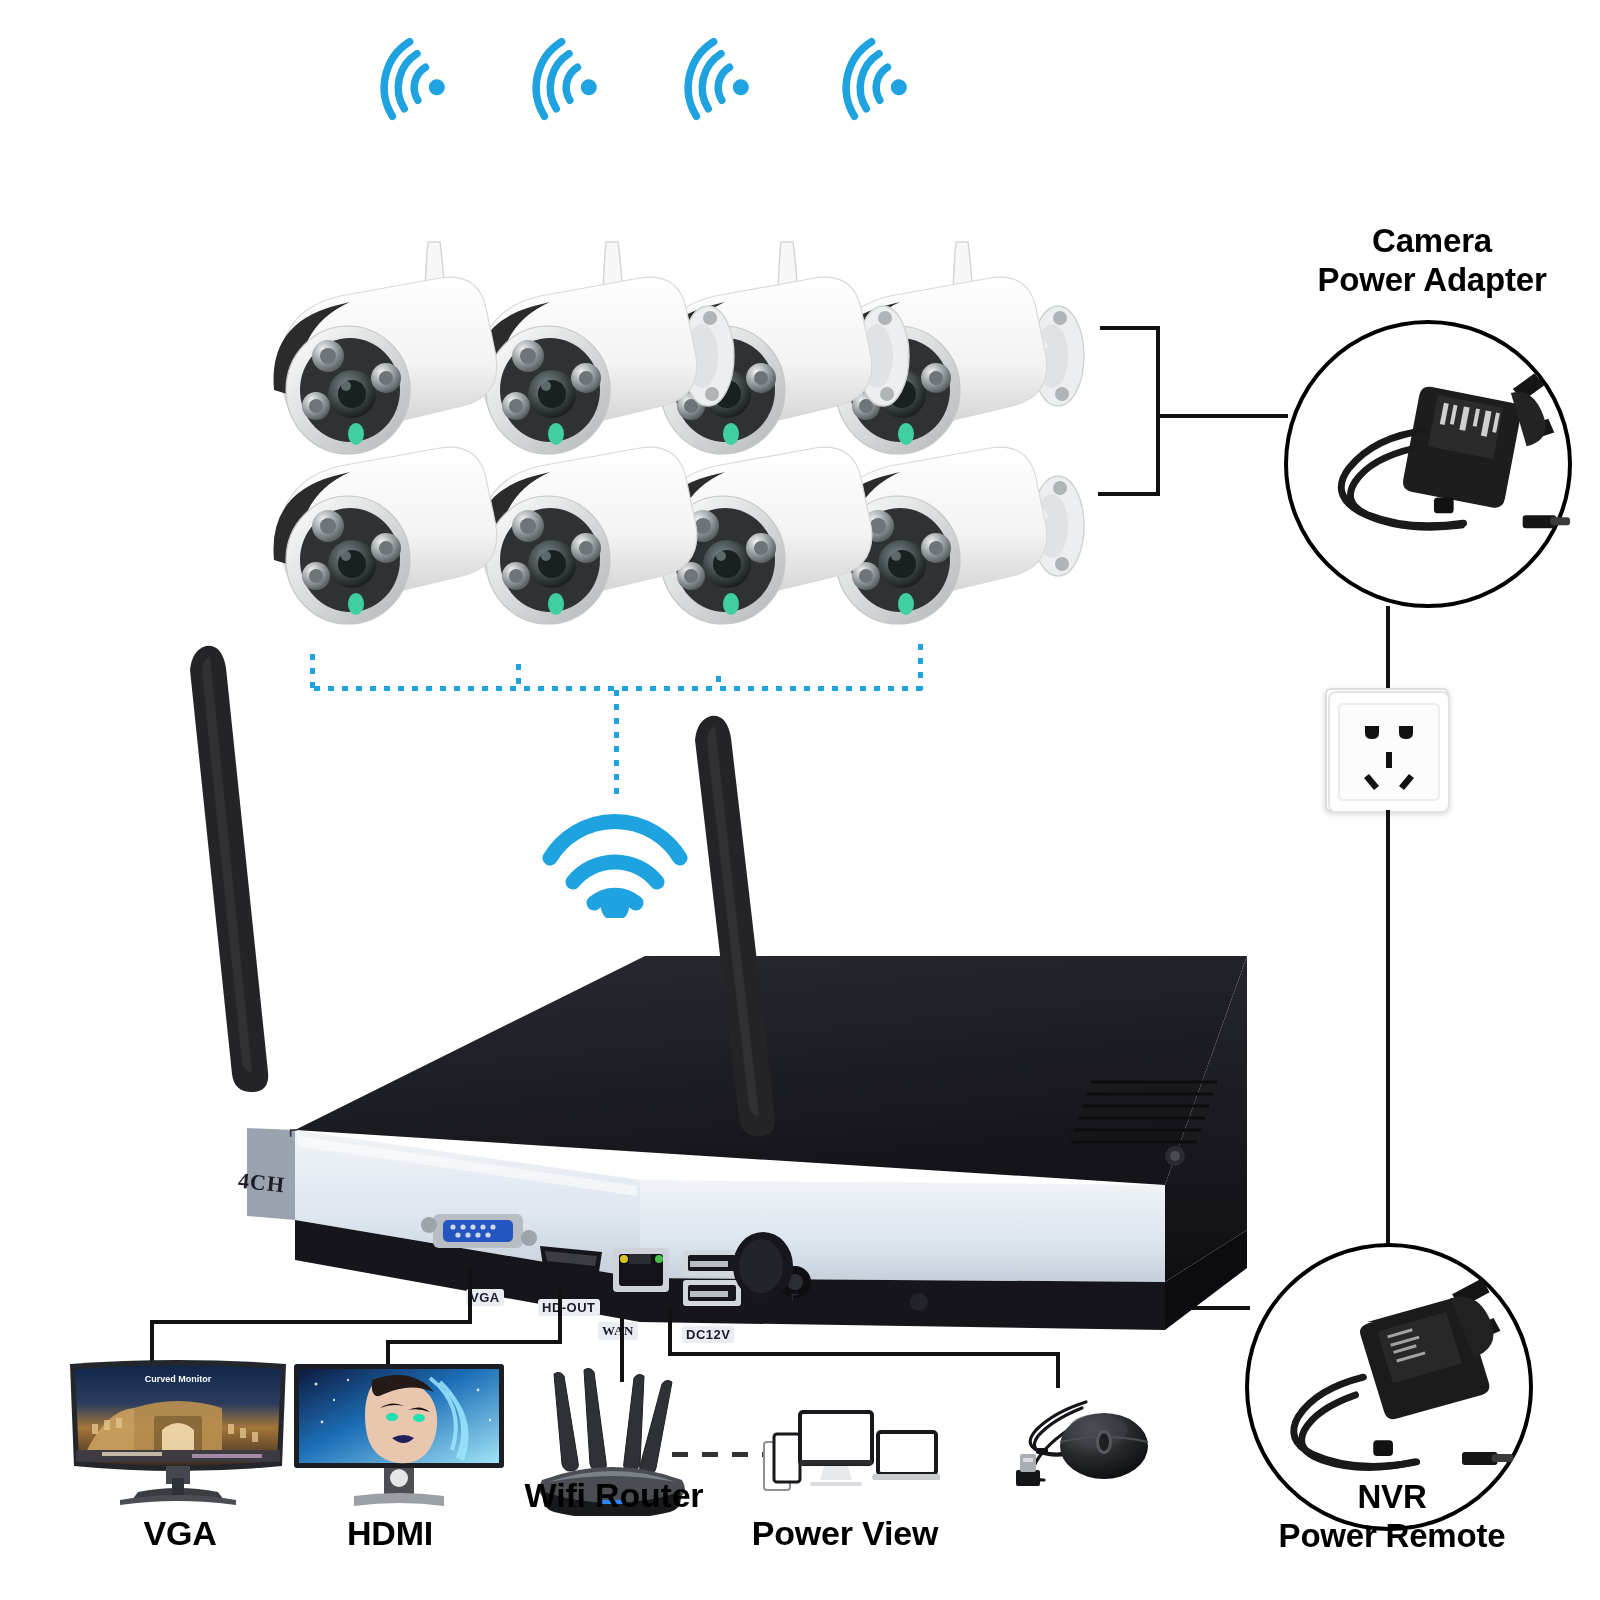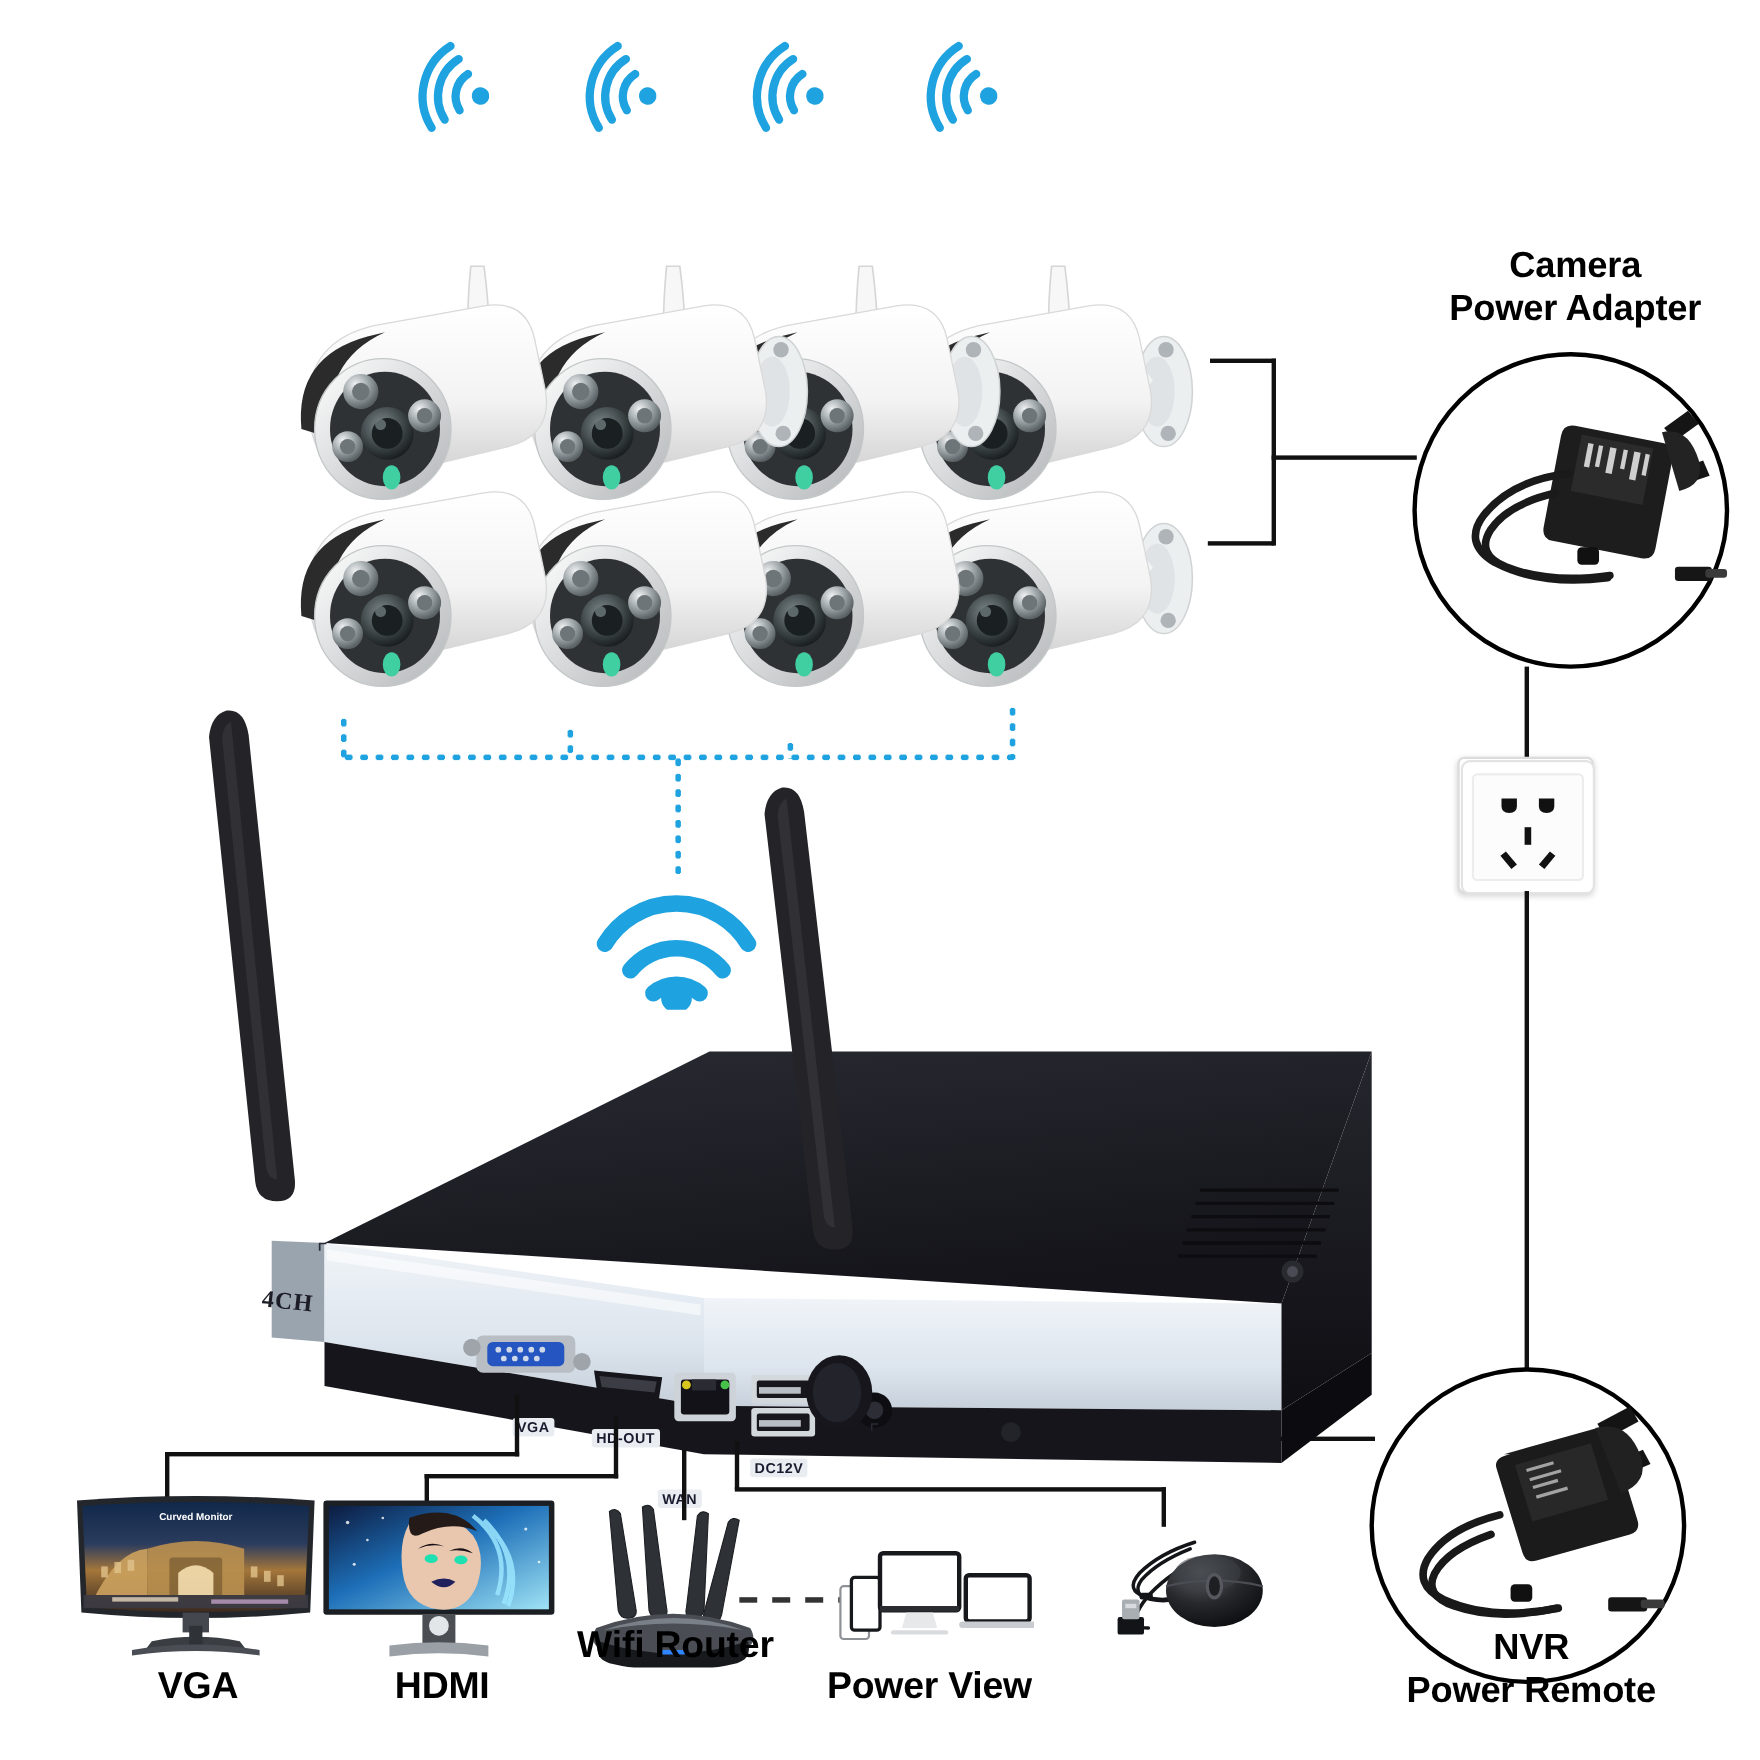--- a/index.html
+++ b/index.html
@@ -531,21 +531,21 @@
       </svg>
     </div>
   </div>
 
   <div class="abs" style="left:238px; top:1170px; font-size:22px; font-weight:bold; color:#1d1d28; font-family:'Liberation Serif', serif; transform:rotate(6deg); letter-spacing:1px;">4CH</div>
   <div class="abs" style="left:288px; top:1126px; font-size:22px; color:#2a2a36;">⌜</div>
   <div class="abs" style="left:790px; top:1290px; font-size:20px; color:#2a2a36;">⌜</div>
 
   <div class="port-tag" style="left:466px; top:1289px;">VGA</div>
   <div class="port-tag" style="left:538px; top:1299px;">HD-OUT</div>
-  <div class="port-tag" style="left:598px; top:1354px;">WAN</div>
+  <div class="port-tag" style="left:598px; top:1322px;font-family:Liberation Serif, serif;">WAN</div>
   <div class="port-tag" style="left:682px; top:1326px;">DC12V</div>
 
   <div class="line vline" style="left:468px; top:1268px; height:56px;"></div>
   <div class="line hline" style="left:150px; top:1320px; width:322px;"></div>
   <div class="line vline" style="left:150px; top:1320px; height:42px;"></div>
 
   <div class="line vline" style="left:558px; top:1288px; height:56px;"></div>
   <div class="line hline" style="left:386px; top:1340px; width:176px;"></div>
   <div class="line vline" style="left:386px; top:1340px; height:28px;"></div>
 
@@ -690,17 +690,17 @@
 
       <ellipse cx="110" cy="74" rx="44" ry="33" fill="url(#mg)"></ellipse>
       <ellipse cx="104" cy="58" rx="30" ry="16" fill="#3c3f45" opacity=".55"></ellipse>
       <path d="M66 70 q44 -10 88 0" stroke="#4a4d53" stroke-width="2" fill="none"></path>
       <ellipse cx="110" cy="70" rx="8" ry="12" fill="#55585e"></ellipse>
       <ellipse cx="110" cy="70" rx="5" ry="9" fill="#1d1f23"></ellipse>
     </svg>
   </div>
 
   <div class="label label-md" style="left:80px; top:1513px; width:200px;">VGA</div>
-  <div class="label label-md" style="left:294px; top:1513px; width:216px;">HDMI</div>
+  <div class="label label-md" style="left:282px; top:1513px; width:216px;">HDMI</div>
   <div class="label label-md" style="left:500px; top:1475px; width:228px;">Wifi Router</div>
   <div class="label label-md" style="left:736px; top:1513px; width:218px;">Power View</div>
 
 </div>
 
 </body></html>

